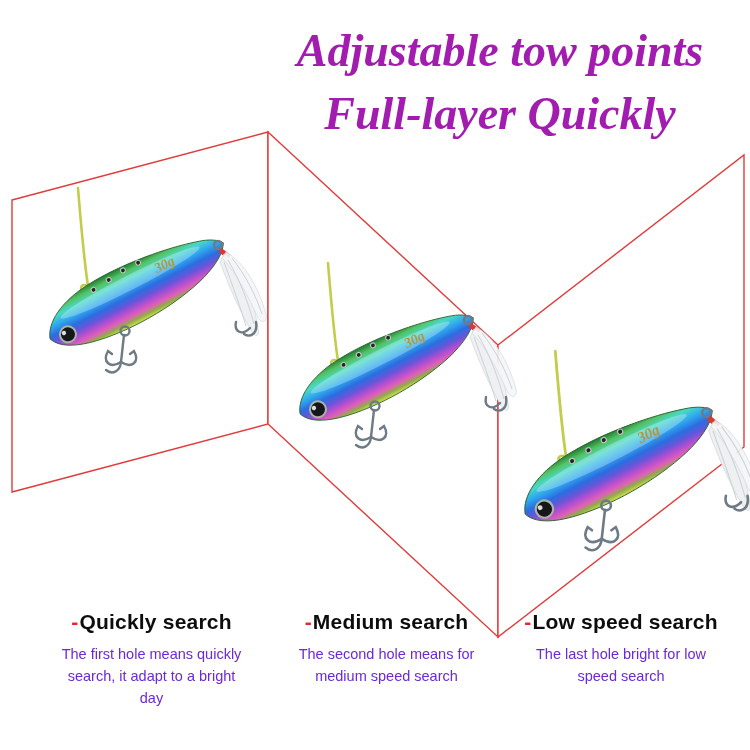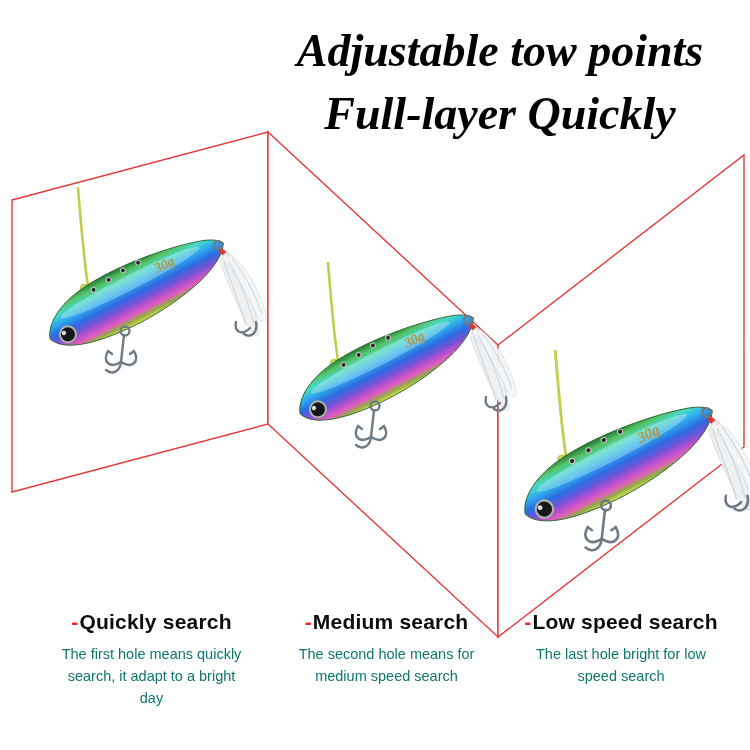--- a/index.html
+++ b/index.html
@@ -18,30 +18,30 @@
   .scene{position:absolute;left:0;top:0;}
   .panel{fill:#ffffff;stroke:var(--panel-outline);stroke-width:1.4;}
   .string{stroke:var(--string-yellow);stroke-width:2.6;fill:none;stroke-linecap:round;}
   .hookline{stroke:#6e7a85;stroke-width:2.4;fill:none;stroke-linecap:round;}
   .featherline{stroke:#ccd3d8;stroke-width:1;fill:none;}
   .title{
     position:absolute;left:270px;top:20px;width:460px;
     text-align:center;
     font-family:"Liberation Serif", serif;
     font-style:italic;font-weight:bold;
-    font-size:46px;line-height:1.36;color:#000000;
+    font-size:46px;line-height:1.36;color:#a21caf;
   }
   .captions{position:absolute;left:16px;top:610px;width:750px;height:130px;}
   .caption{position:absolute;text-align:center;}
   .caption .head{
     font-size:21px;font-weight:bold;color:#0d0d0d;letter-spacing:0.2px;
   }
   .caption .dash{color:var(--accent-red);font-weight:bold;margin-right:1px;}
   .caption .body{
-    margin:10px auto 11px;font-size:14.5px;line-height:1.5;color:#0f766e;
+    margin:10px auto 11px;font-size:14.5px;line-height:1.5;color:#6d28d9;
   }
   .cap-1{left:28px;width:215px;}
   .cap-2{left:258px;width:225px;}
   .cap-3{left:490px;width:230px;}
   .cap-1 .body{width:185px;}
   .cap-2 .body{width:205px;}
   .cap-3 .body{width:190px;}
 </style>
 </head>
 <body>

